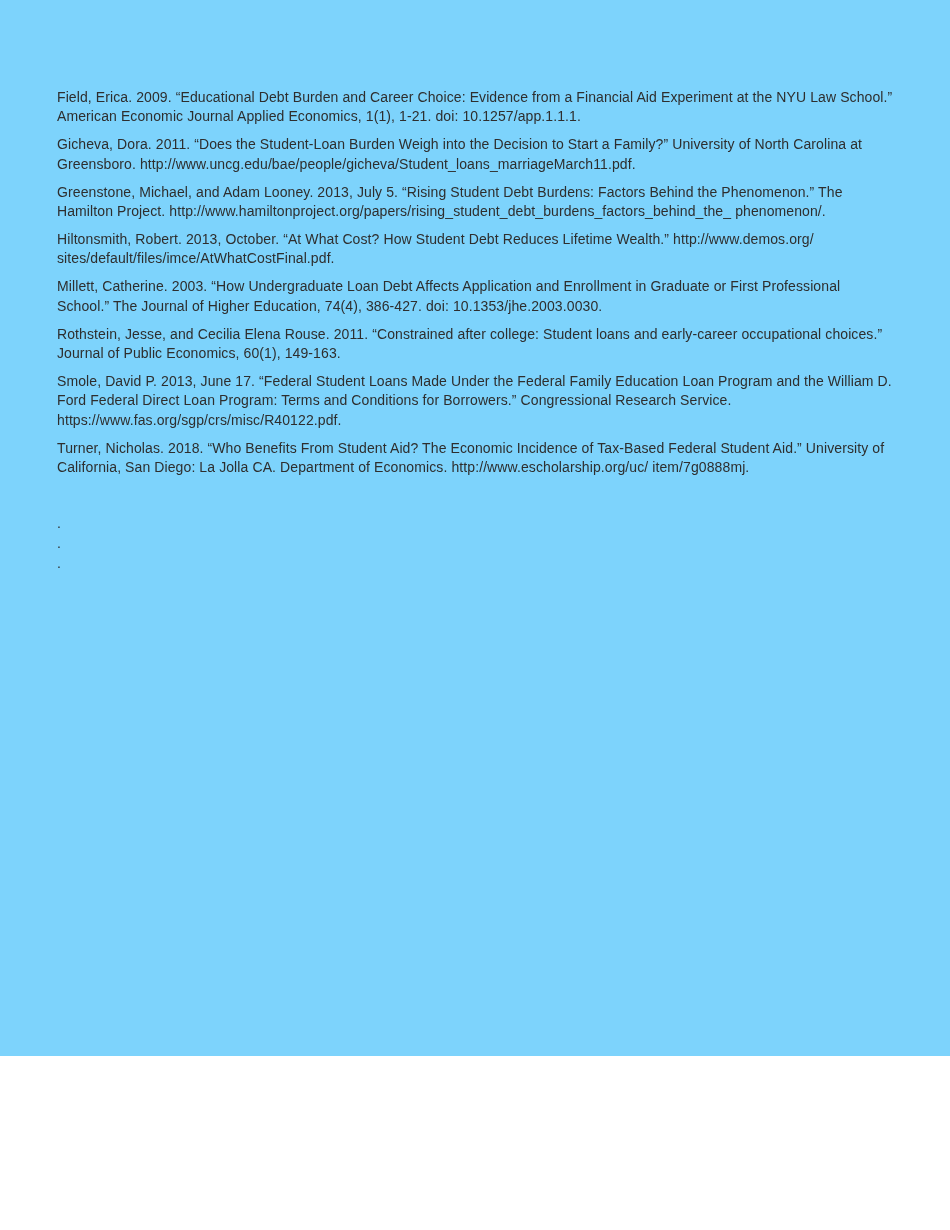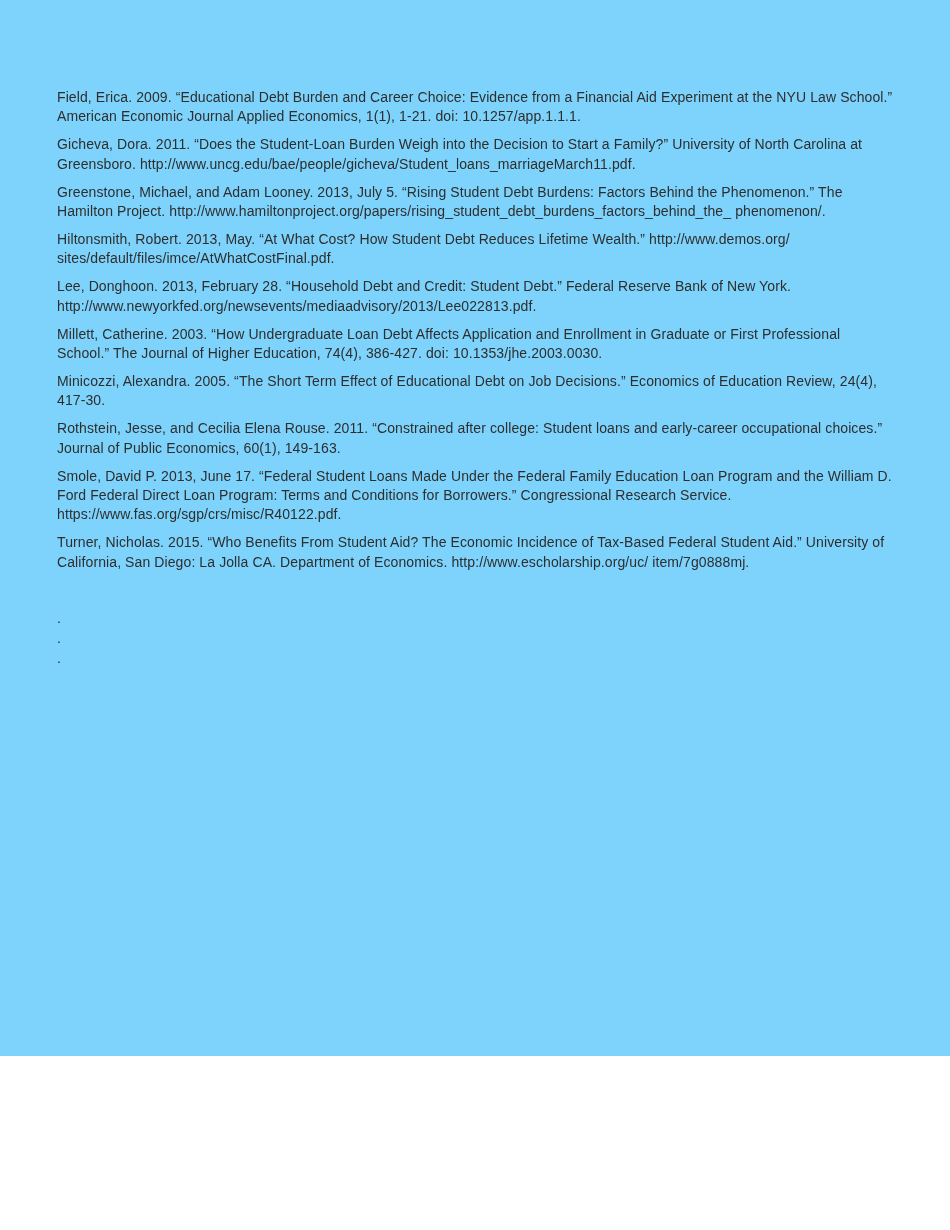--- a/index.html
+++ b/index.html
@@ -60,27 +60,25 @@
 
 <div class="page">
 
   <div class="content">
 
     <div>
 
     <p class="ref">Field, Erica. 2009. “Educational Debt Burden and Career Choice: Evidence from a Financial Aid Experiment at the NYU Law School.” American Economic Journal Applied Economics, 1(1), 1-21. doi: 10.1257/app.1.1.1.</p>
         <p class="ref">Gicheva, Dora. 2011. “Does the Student-Loan Burden Weigh into the Decision to Start a Family?” University of North Carolina at Greensboro. http://www.uncg.edu/bae/people/gicheva/Student_loans_marriageMarch11.pdf.</p>
         <p class="ref">Greenstone, Michael, and Adam Looney. 2013, July 5. “Rising Student Debt Burdens: Factors Behind the Phenomenon.” The Hamilton Project. http://www.hamiltonproject.org/papers/rising_student_debt_burdens_factors_behind_the_ phenomenon/.</p>
-        <p class="ref">Hiltonsmith, Robert. 2013, May. “At What Cost? How Student Debt Reduces Lifetime Wealth.” http://www.demos.org/ sites/default/files/imce/AtWhatCostFinal.pdf.</p>
-        <p class="ref">Lee, Donghoon. 2013, February 28. “Household Debt and Credit: Student Debt.” Federal Reserve Bank of New York. http://www.newyorkfed.org/newsevents/mediaadvisory/2013/Lee022813.pdf.</p>
+        <p class="ref">Hiltonsmith, Robert. 2013, October. “At What Cost? How Student Debt Reduces Lifetime Wealth.” http://www.demos.org/ sites/default/files/imce/AtWhatCostFinal.pdf.</p>
         <p class="ref">Millett, Catherine. 2003. “How Undergraduate Loan Debt Affects Application and Enrollment in Graduate or First Professional School.” The Journal of Higher Education, 74(4), 386-427. doi: 10.1353/jhe.2003.0030.</p>
-        <p class="ref">Minicozzi, Alexandra. 2005. “The Short Term Effect of Educational Debt on Job Decisions.” Economics of Education Review, 24(4), 417-30.</p>
         <p class="ref">Rothstein, Jesse, and Cecilia Elena Rouse. 2011. “Constrained after college: Student loans and early-career occupational choices.” Journal of Public Economics, 60(1), 149-163.</p>
         <p class="ref">Smole, David P. 2013, June 17. “Federal Student Loans Made Under the Federal Family Education Loan Program and the William D. Ford Federal Direct Loan Program: Terms and Conditions for Borrowers.” Congressional Research Service. https://www.fas.org/sgp/crs/misc/R40122.pdf.</p>
-        <p class="ref">Turner, Nicholas. 2015. “Who Benefits From Student Aid? The Economic Incidence of Tax-Based Federal Student Aid.” University of California, San Diego: La Jolla CA. Department of Economics. http://www.escholarship.org/uc/ item/7g0888mj.</p>
+        <p class="ref">Turner, Nicholas. 2018. “Who Benefits From Student Aid? The Economic Incidence of Tax-Based Federal Student Aid.” University of California, San Diego: La Jolla CA. Department of Economics. http://www.escholarship.org/uc/ item/7g0888mj.</p>
       </div>
 
     <div class="dots">
 
     <p class="dot-line">.</p>
         <p class="dot-line">.</p>
         <p class="dot-line">.</p>
       </div>
 
   </div>

